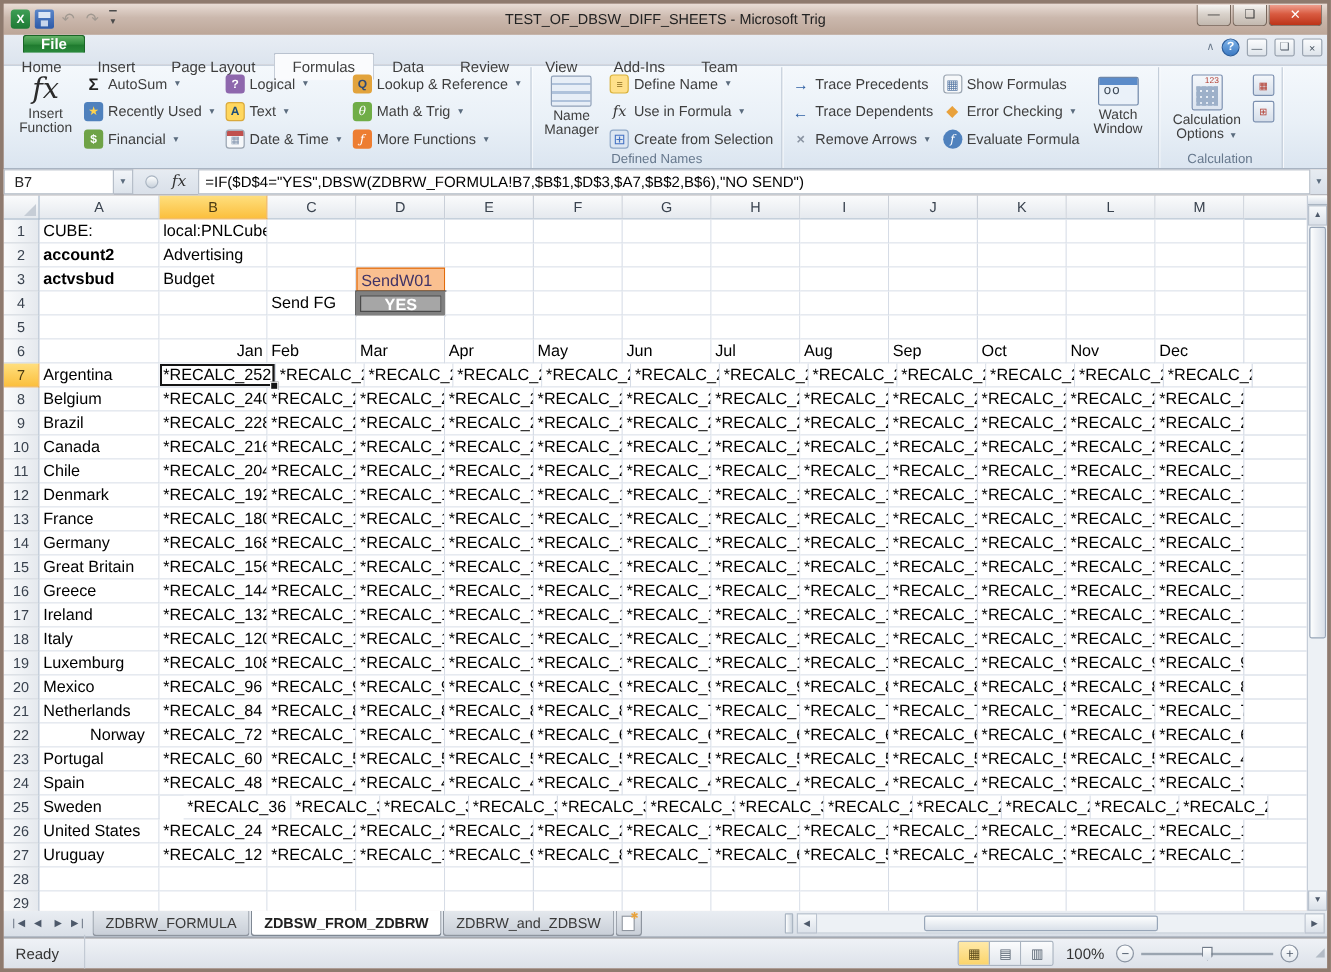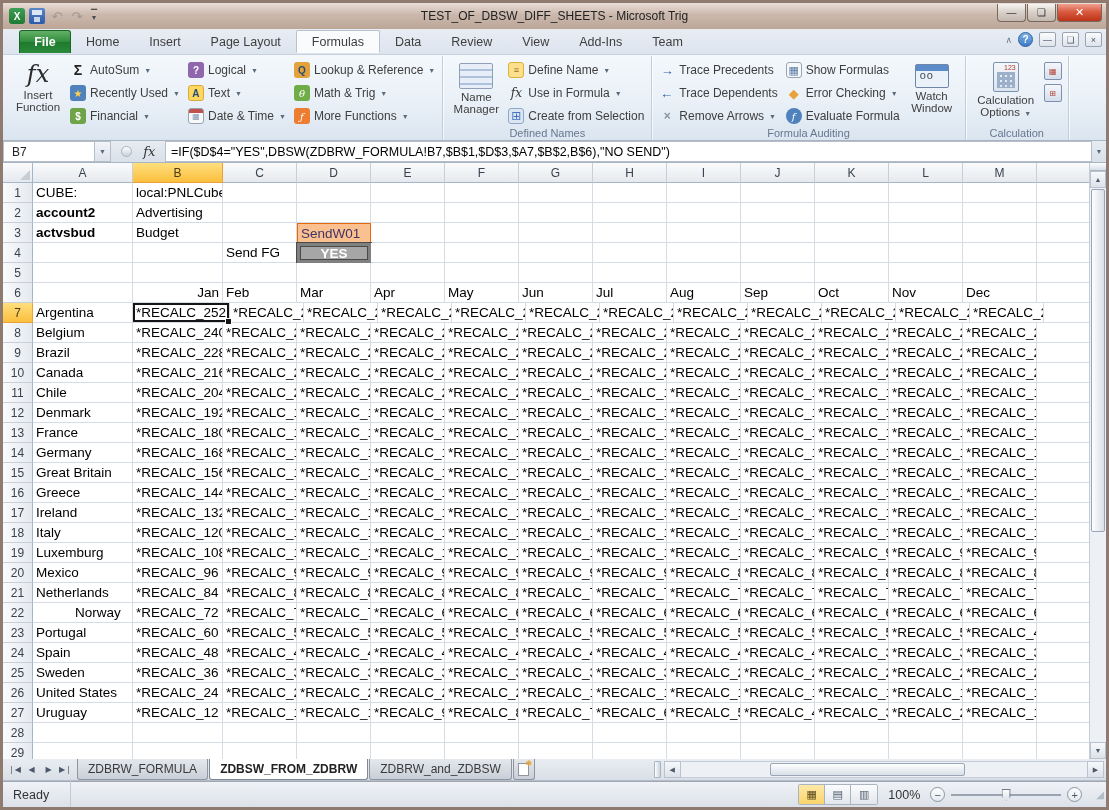--- a/index.html
+++ b/index.html
@@ -27,22 +27,22 @@
             line-height:4px; padding-left:2px;}
   .title-text { position:absolute; left:0; right:0; text-align:center; font-size:12px; color:#222; }
   .winbtns { margin-left:auto; display:flex; gap:1px; padding:0 4px 6px 0; z-index:2; align-items:flex-start;}
   .winbtn { width:29px; height:18px; border:1px solid #77675C; border-top:none; border-radius:0 0 4px 4px;
             background:linear-gradient(#F7F5F3,#D9D2CB 45%,#C2B8AF); display:flex; align-items:center;
             justify-content:center; font-size:10px; color:#3A3A3A; }
   .winbtn.close { width:45px; background:linear-gradient(#F0A090,#D95B41 45%,#BC3318); color:#fff;
                   font-size:11px; font-weight:bold; }
 
   
-  .tabrow { height:26px; background:linear-gradient(#E8EDF4,#DCE4EE); display:flex; align-items:center;
-            border-bottom:1px solid #C8D2DE; position:relative; }
+  .tabrow { height:26px; background:linear-gradient(#E8EDF4,#DCE4EE); display:flex; align-items:flex-start;
+            border-bottom:1px solid #C8D2DE; position:relative;flex-direction:column; }
   .file-tab { margin-left:16px; width:52px; height:23px; border-radius:3px 3px 0 0;
               background:linear-gradient(#63B167,#2F8C3C 50%,#1F7A2E 52%,#2B8A3C);
               color:#fff; font-size:12.5px; font-weight:bold; display:flex; align-items:center;
               justify-content:center; border:1px solid #1A6526; border-bottom:none; }
   .rtab { padding:0 15px; height:23px; display:flex; align-items:center; font-size:12.5px; color:#3E3E3E; }
   .rtab.active { background:#FAFBFD; border:1px solid #B9C2CF; border-bottom:1px solid #FAFBFD;
                  border-radius:2px 2px 0 0; margin-bottom:-1px; }
   .tabrow-right { position:absolute; right:4px; top:3px; display:flex; align-items:center; gap:6px; }
   .chev-ic { color:#6B7A8C; font-size:9px; }
   .help-ic { width:15px; height:15px; border-radius:50%; background:linear-gradient(#7FB3E8,#3D7BC4);
@@ -374,21 +374,20 @@
             <div class="smallbtn">
               <span class="ic ic-evalformula">f</span>
               <span>Evaluate Formula</span>
             </div>
           </div>
         </div>
       <div class="bigbtn">
         <span class="ww-icon"></span>
         <span class="cap">Watch Window</span>
       </div>
-      <div class="rgroup-label">Formula Auditing</div>
     </div>
     <div class="rgroup">
       <div class="bigbtn" style="width:72px;">
         <span class="calc-icon"></span>
         <span class="cap"><span>Calculation Options</span> <span class="caret">▼</span></span>
       </div>
       <div class="calc-side">
         <span class="mini-ic">▦</span>
         <span class="mini-ic">⊞</span>
       </div>
@@ -831,21 +830,21 @@
           <div class="cell" style="flex: 0 0 74px;">*RECALC_41</div>
           <div class="cell" style="flex: 0 0 74px;">*RECALC_40</div>
           <div class="cell" style="flex: 0 0 74px;">*RECALC_39</div>
           <div class="cell" style="flex: 0 0 74px;">*RECALC_38</div>
           <div class="cell" style="flex: 0 0 74px;">*RECALC_37</div>
           <div class="fill"></div>
         </div>
         <div class="grow">
           <div class="rowhdr">25</div>
           <div class="cell" style="flex: 0 0 100px;">Sweden</div>
-          <div class="cell" style="flex: 0 0 90px;">*RECALC_36</div>
+          <div class="cell" style="flex: 0 0 90px; margin-left: 20px;">*RECALC_36</div>
           <div class="cell" style="flex: 0 0 74px;">*RECALC_35</div>
           <div class="cell" style="flex: 0 0 74px;">*RECALC_34</div>
           <div class="cell" style="flex: 0 0 74px;">*RECALC_33</div>
           <div class="cell" style="flex: 0 0 74px;">*RECALC_32</div>
           <div class="cell" style="flex: 0 0 74px;">*RECALC_31</div>
           <div class="cell" style="flex: 0 0 74px;">*RECALC_30</div>
           <div class="cell" style="flex: 0 0 74px;">*RECALC_29</div>
           <div class="cell" style="flex: 0 0 74px;">*RECALC_28</div>
           <div class="cell" style="flex: 0 0 74px;">*RECALC_27</div>
           <div class="cell" style="flex: 0 0 74px;">*RECALC_26</div>

